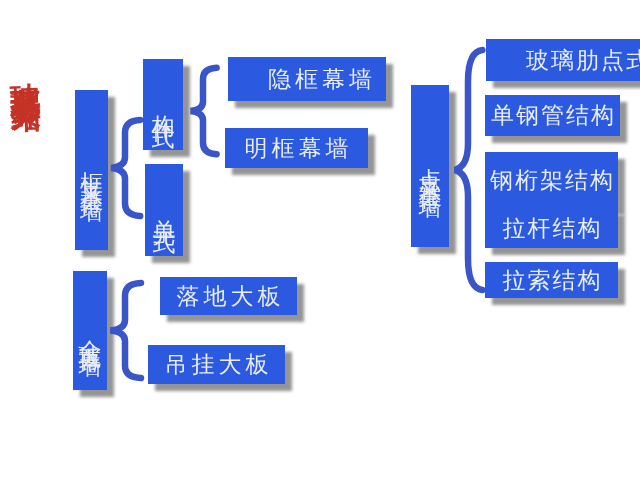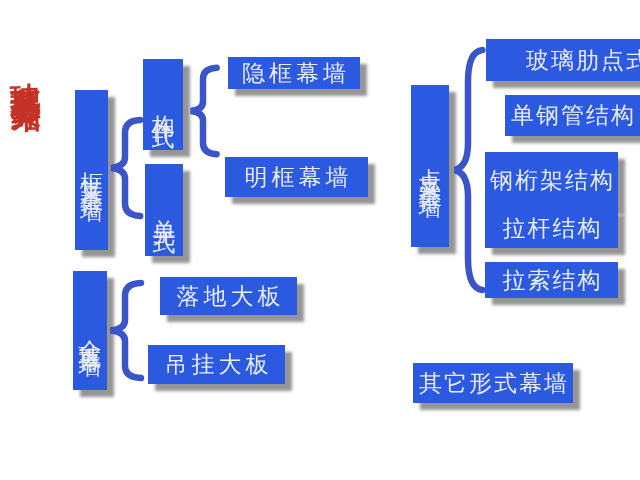--- a/index.html
+++ b/index.html
@@ -71,45 +71,44 @@
   </svg>
 
   <div class="box box-v" style="left:143px;top:59px;width:40px;height:91px;">构件式</div>
 
   <div class="box box-v" style="left:145px;top:164px;width:38px;height:92px;">单元式</div>
 
   <svg class="brace" style="left:186px;top:66px;width:34px;height:90px;" viewBox="0 0 60 300" preserveAspectRatio="none">
     <path d="M54 6 Q30 8 30 44 L30 118 Q30 146 8 150 Q30 154 30 182 L30 256 Q30 292 54 294"></path>
   </svg>
 
-  <div class="box box-h" style="left:228px;top:57px;width:132px;height:32px;">隐框幕墙</div>
+  <div class="box box-h" style="left:228px;top:57px;width:132px;height:44px;padding-left:26px;">隐框幕墙</div>
 
-  <div class="box box-h" style="left:225px;top:128px;width:143px;height:40px;margin-top:29px;">明框幕墙</div>
+  <div class="box box-h" style="left:225px;top:128px;width:143px;height:40px;">明框幕墙</div>
 
   <div class="box box-v chars4" style="left:73px;top:271px;width:34px;height:119px;">全玻幕墙</div>
 
   <svg class="brace" style="left:105px;top:281px;width:40px;height:99px;" viewBox="0 0 60 300" preserveAspectRatio="none">
     <path d="M54 6 Q30 8 30 44 L30 118 Q30 146 8 150 Q30 154 30 182 L30 256 Q30 292 54 294"></path>
   </svg>
 
   <div class="box box-h" style="left:148px;top:277px;width:137px;height:38px;margin-left:12px;">落地大板</div>
 
   <div class="box box-h" style="left:148px;top:345px;width:137px;height:39px;">吊挂大板</div>
 
   <div class="box box-v chars5" style="left:411px;top:85px;width:38px;height:162px;">点支承幕墙</div>
 
   <svg class="brace" style="left:450px;top:45px;width:36px;height:250px;" viewBox="0 0 60 300" preserveAspectRatio="none">
     <path d="M54 6 Q30 8 30 44 L30 118 Q30 146 8 150 Q30 154 30 182 L30 256 Q30 292 54 294"></path>
   </svg>
 
   <div class="box box-h tight" style="left:486px;top:39px;width:131px;height:42px;padding-left:36px;">玻璃肋点式</div>
 
-  <div class="box box-h tight" style="left:485px;top:95px;width:135px;height:41px;margin-left:20px;">单钢管结构</div>
+  <div class="box box-h tight" style="left:485px;top:95px;width:135px;height:41px;">单钢管结构</div>
 
   <div class="box box-h tight" style="left:485px;top:152px;width:133px;height:56px;">钢桁架结构</div>
 
   <div class="box box-h tight" style="left:485px;top:208px;width:133px;height:40px;">拉杆结构</div>
 
   <div class="box box-h tight" style="left:485px;top:262px;width:133px;height:36px;">拉索结构</div>
 
-  <div class="box box-h tight" style="left:413px;top:363px;width:160px;height:40px;">其它形式幕墙</div>
 
 </div>
 
 </body></html>

